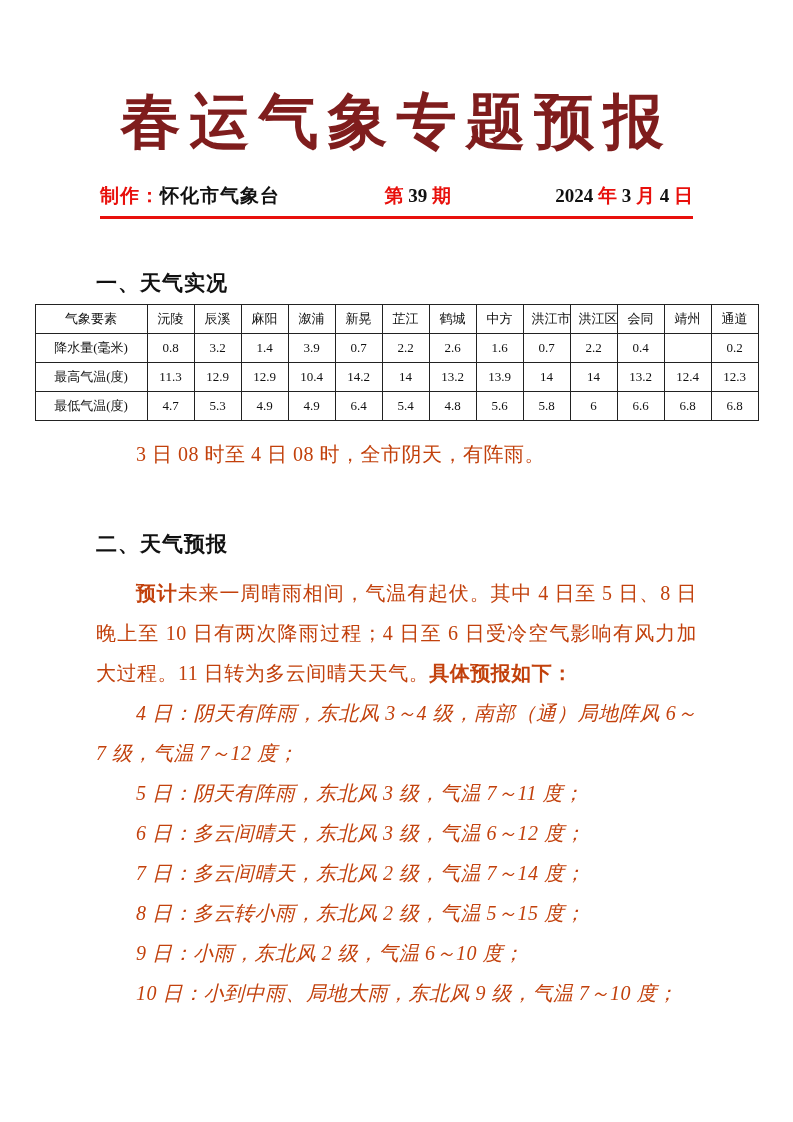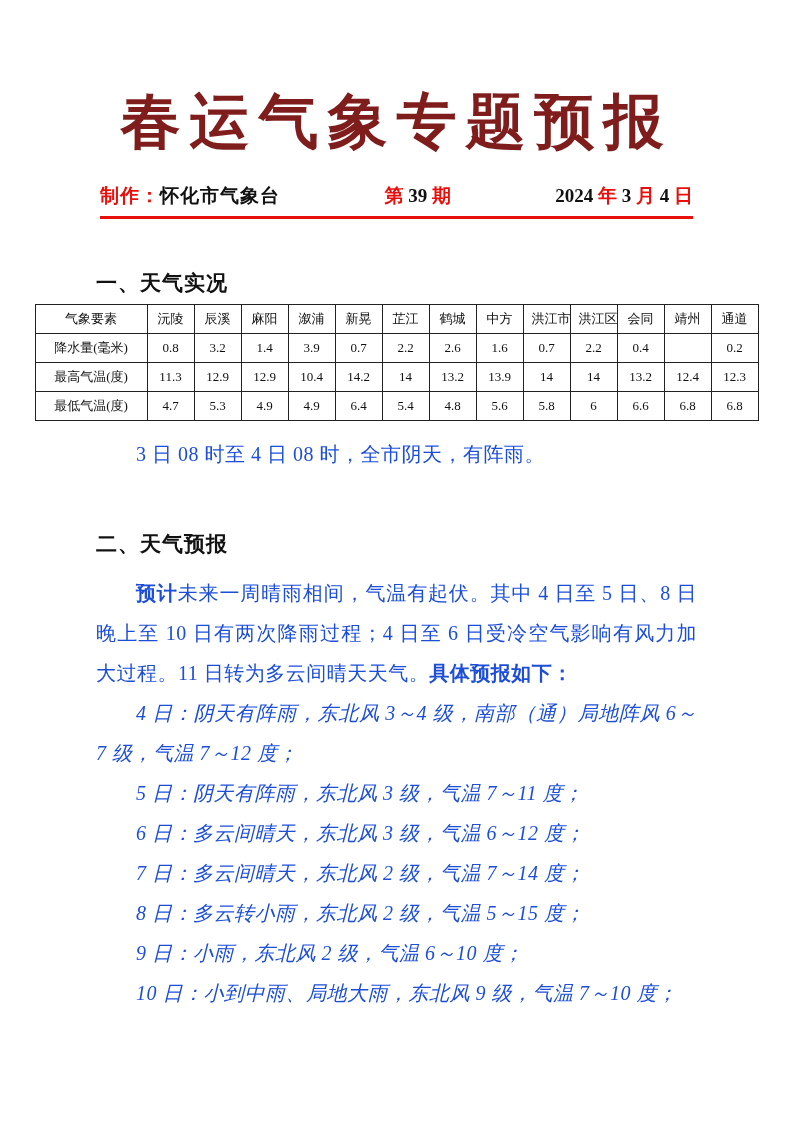--- a/index.html
+++ b/index.html
@@ -86,21 +86,21 @@
   }
   table.weather col.c-label { width: 112px; }
   table.weather col.c-data  { width: 47px; }
 
   
   .body-text {
     margin: 0 96px;
     font-size: 20px;
     line-height: 40px;
     text-align: justify;
-    color: #1d4ed8;
+    color: #c2410c;
     letter-spacing: 0.5px;
   }
   .indent { text-indent: 2em; }
   .observation { margin-top: 13px; }
   .intro { margin-top: 15px; }
   .bold { font-weight: bold; }
   .forecast-item { margin-top: 0; font-style: italic; }
 </style>
 </head>
 <body>

